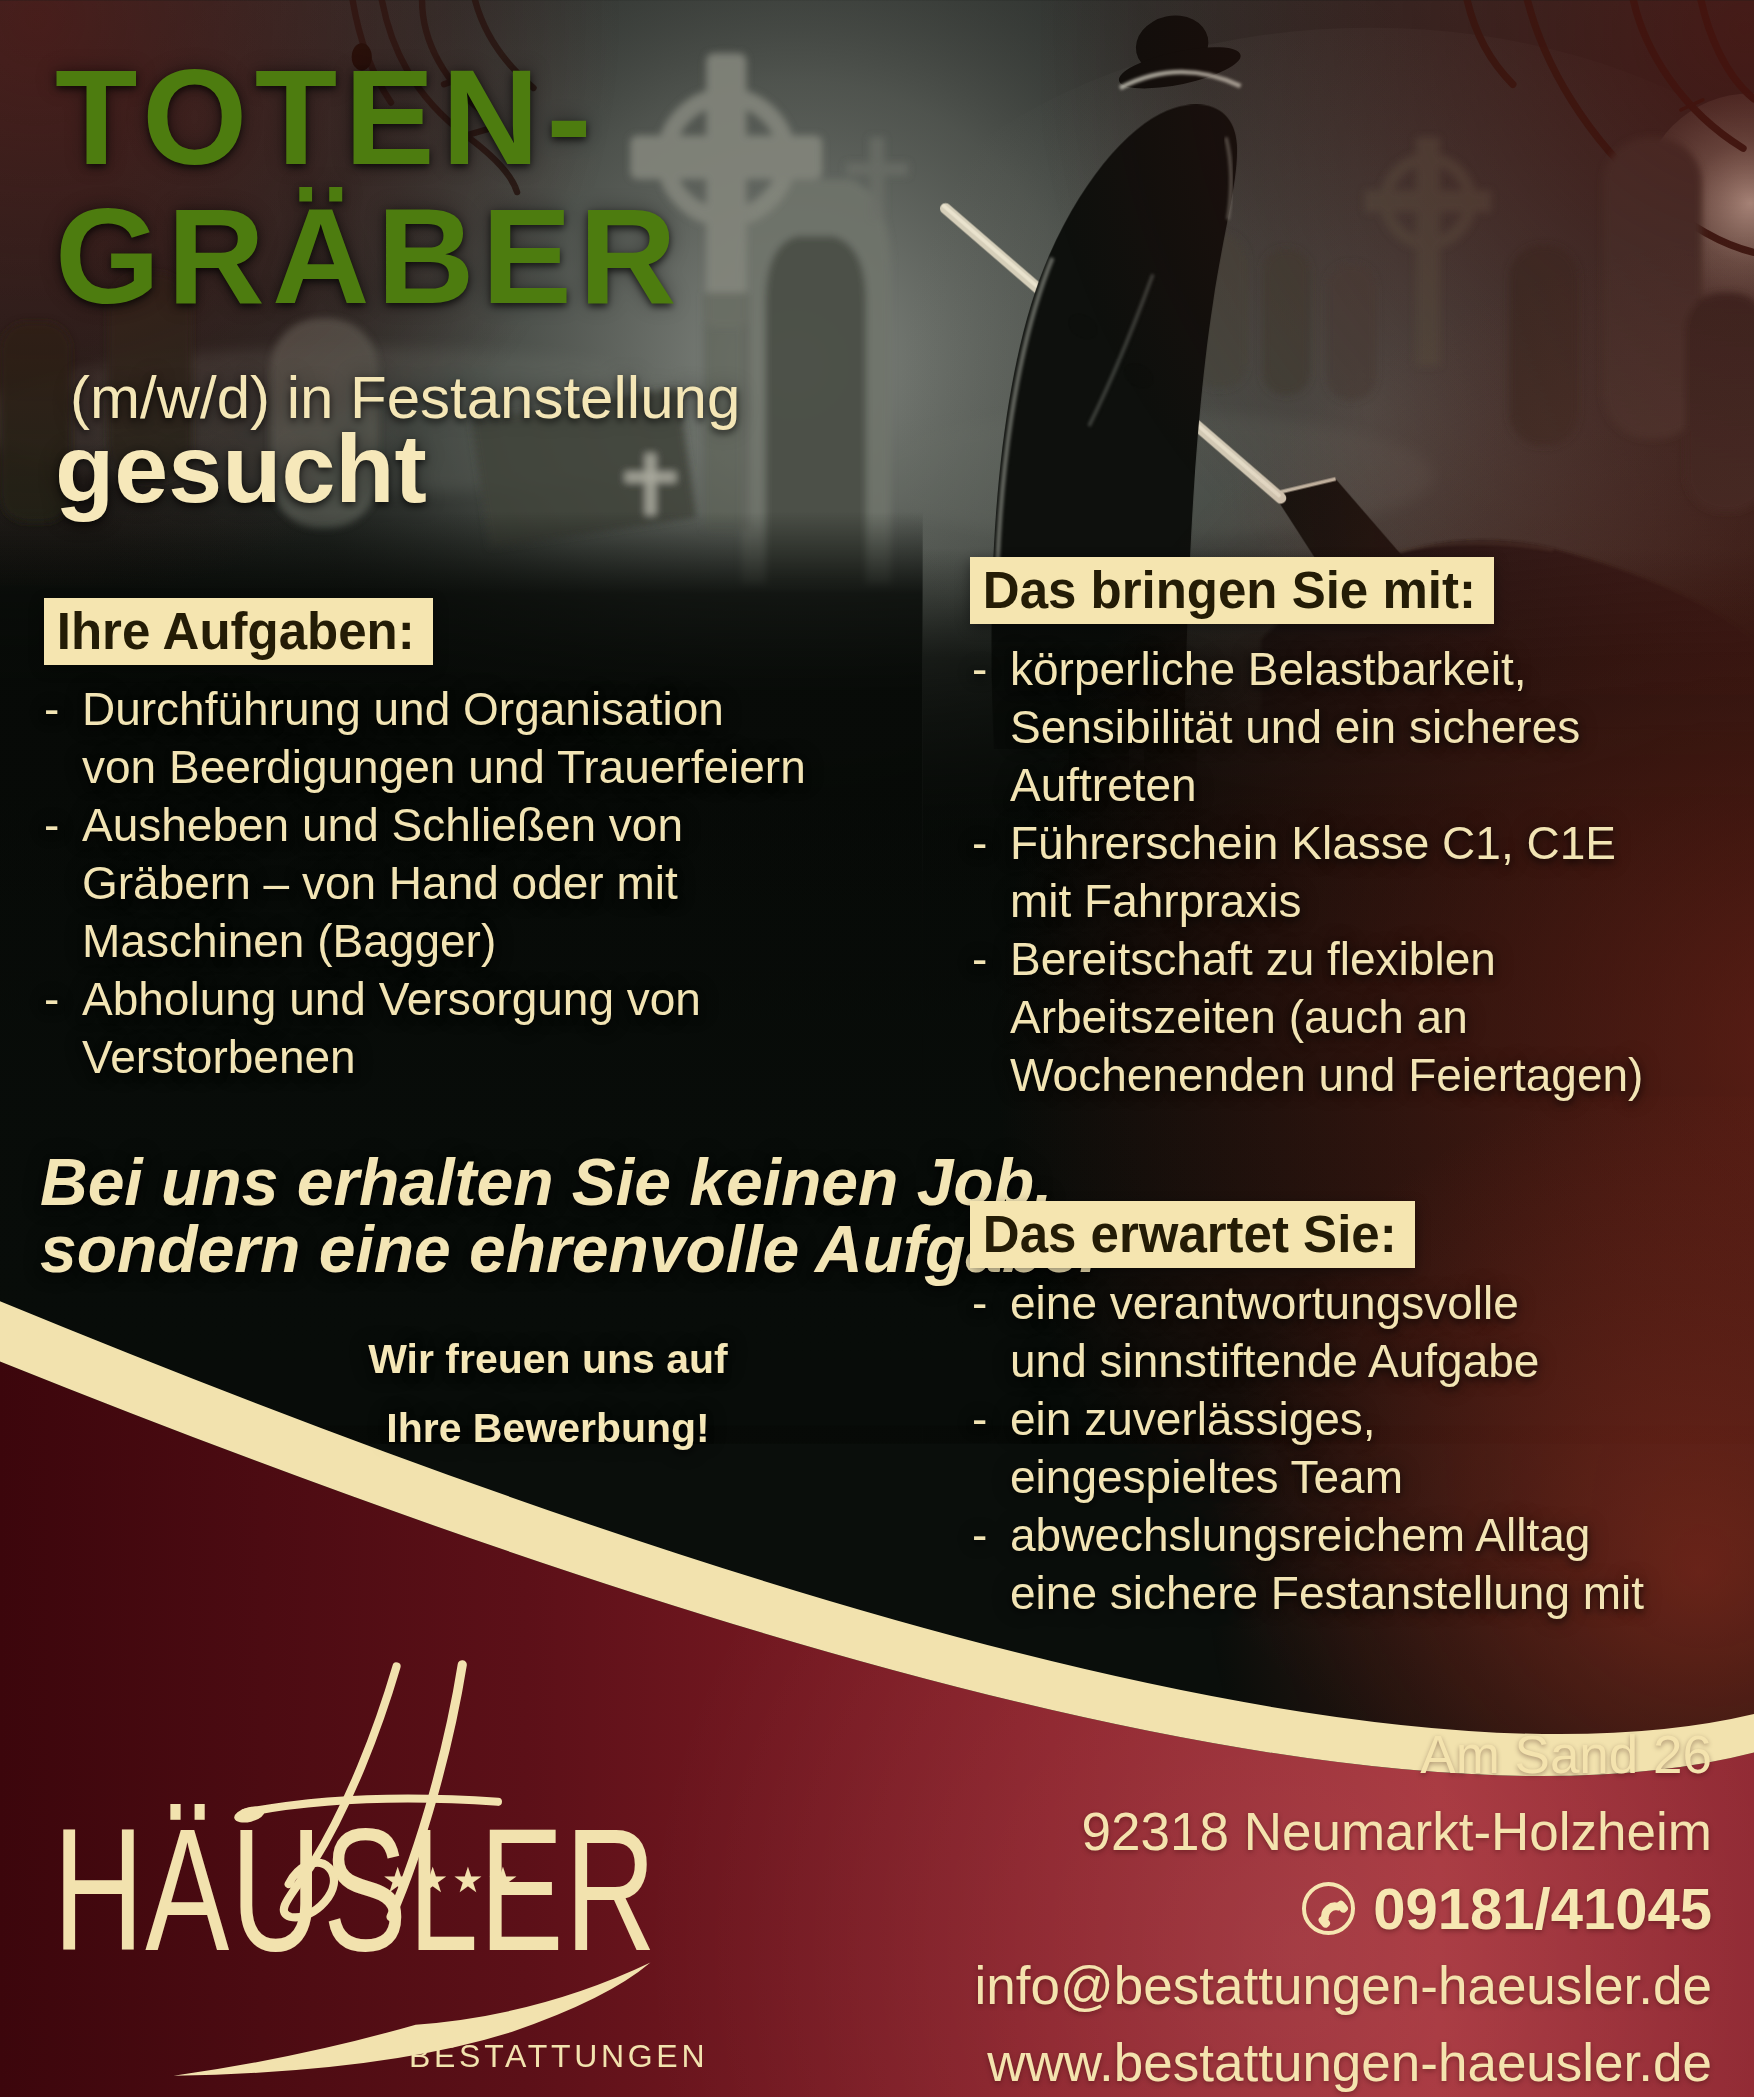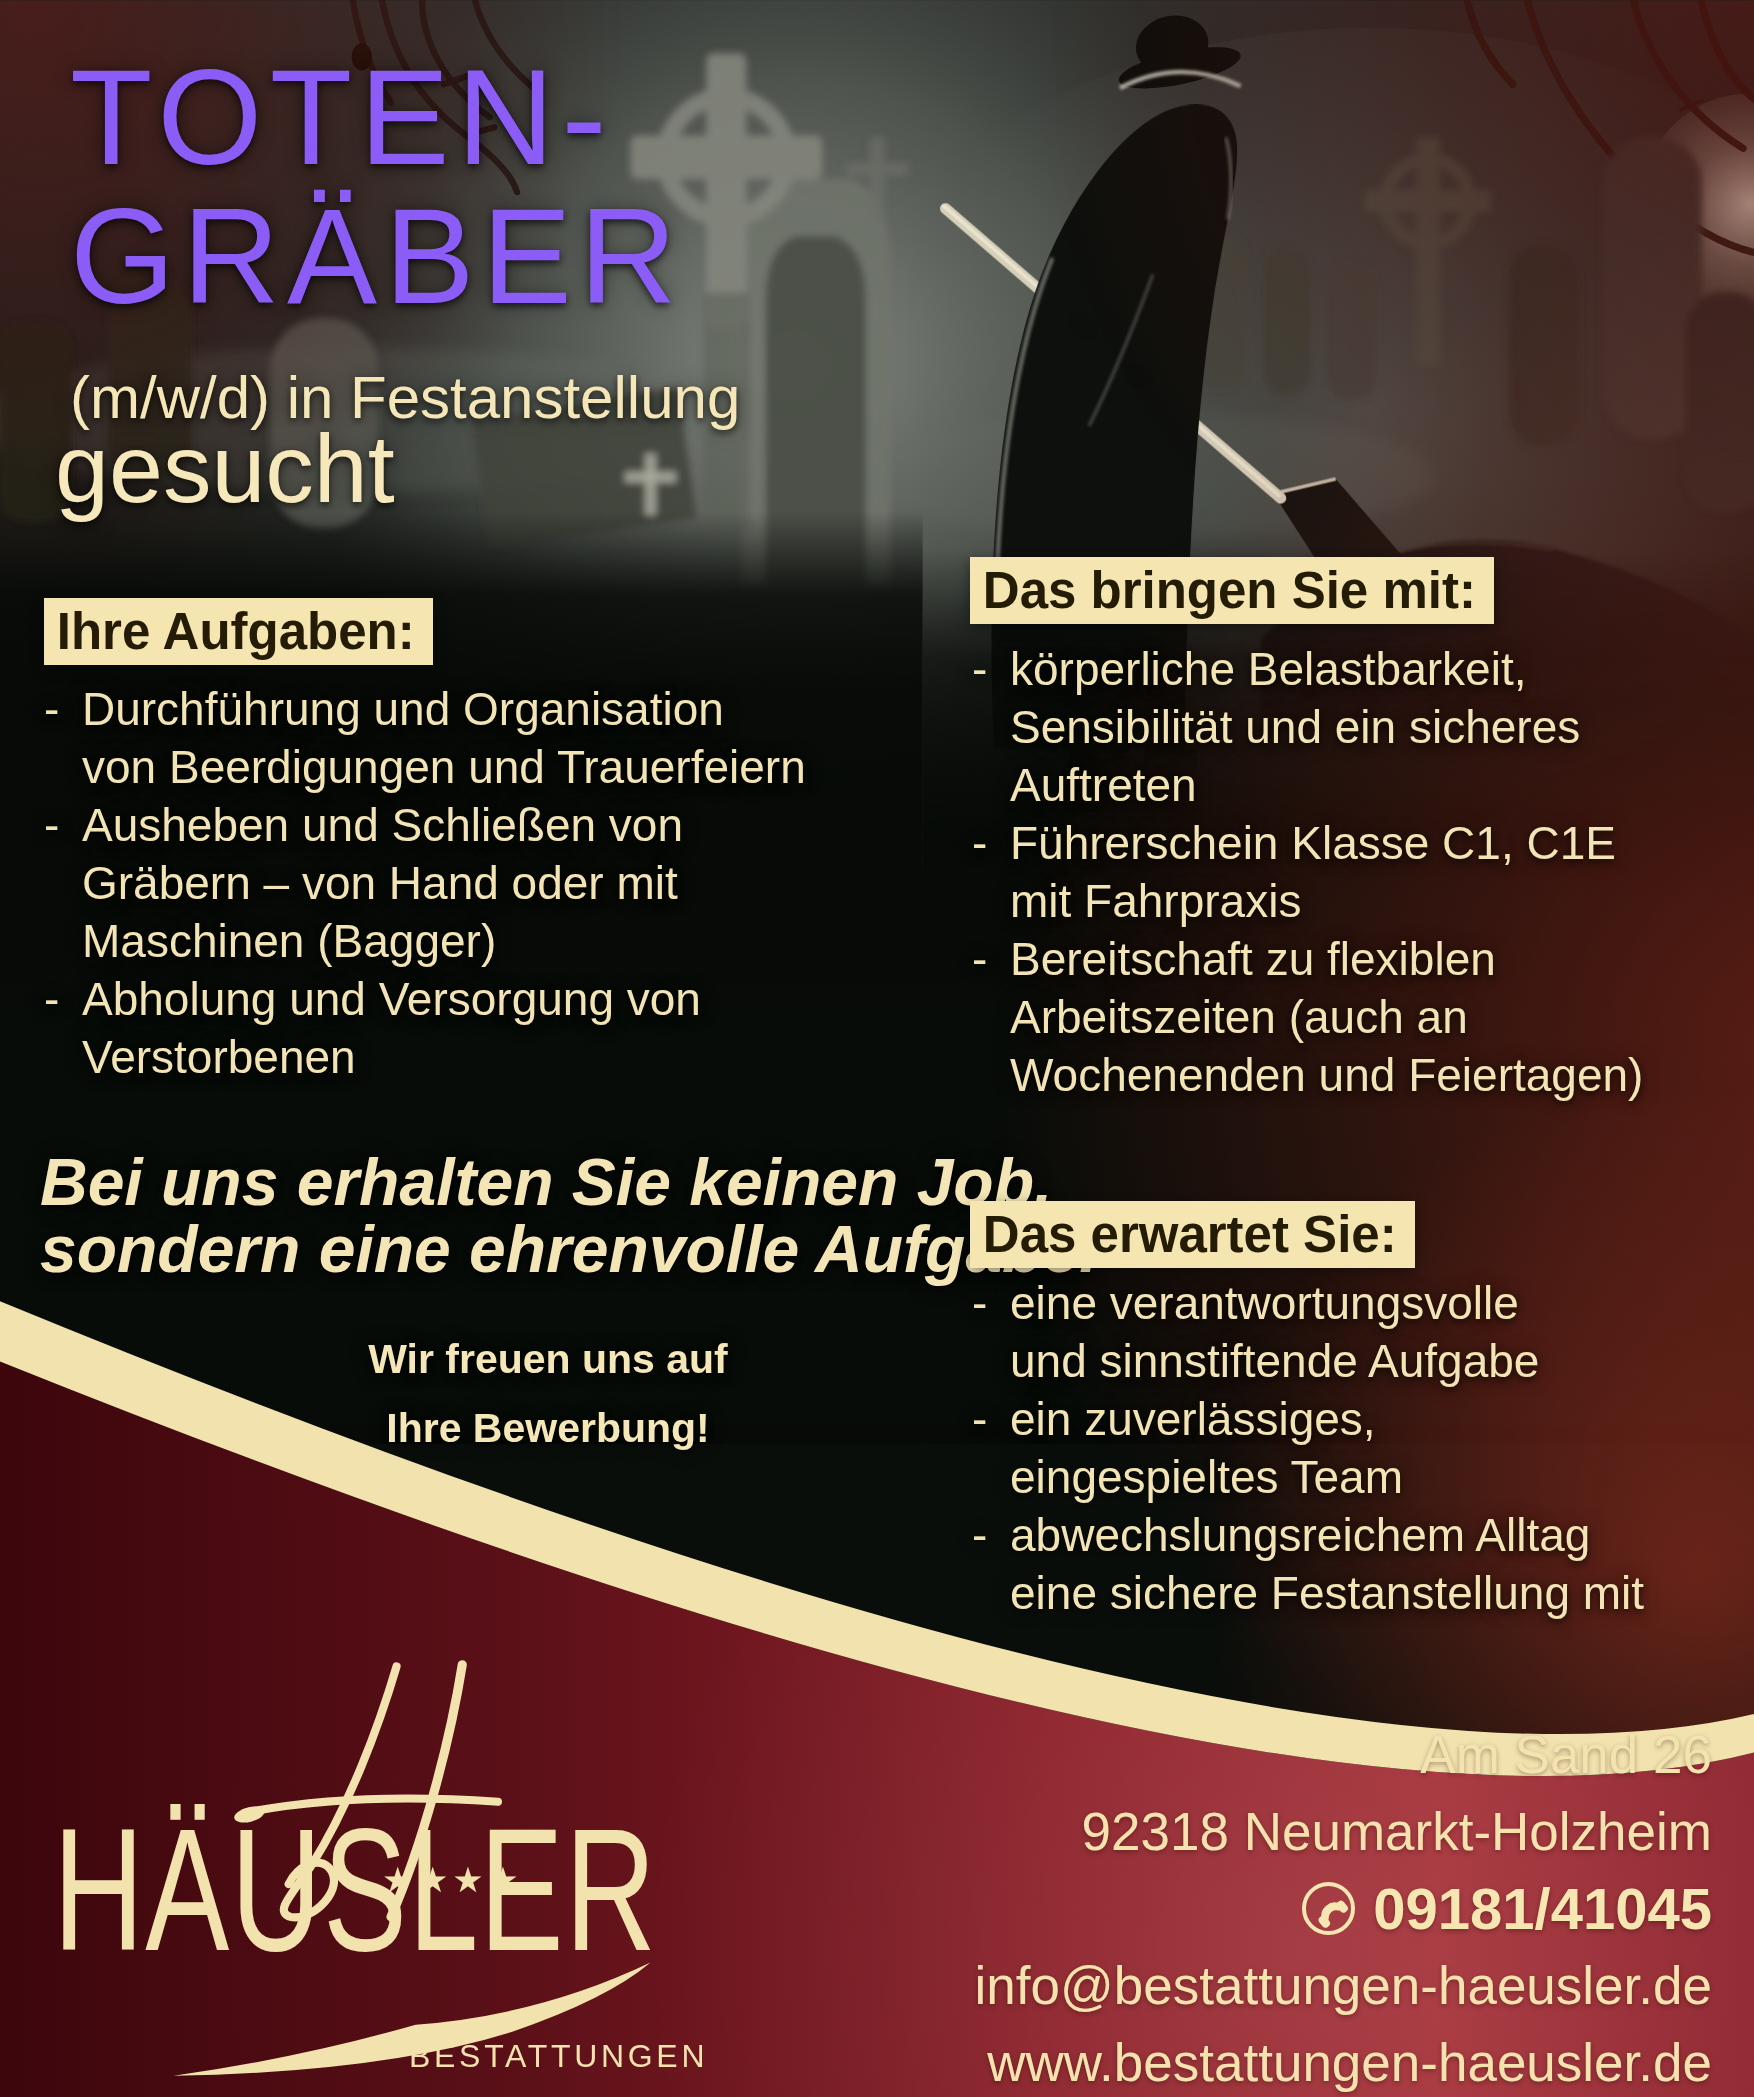--- a/index.html
+++ b/index.html
@@ -3,24 +3,24 @@
 <meta charset="utf-8">
 <style>
   html,body{margin:0;padding:0;background:#000;}
   .page{position:relative;width:1754px;height:2098px;overflow:hidden;
         background:#0a0e0b;font-family:"Liberation Sans",sans-serif;color:#f2e4b4;}
   .page *{box-sizing:border-box;}
   svg.scene{position:absolute;left:0;top:0;width:1754px;height:2098px;display:block;}
   .abs{position:absolute;}
   .shadowed{text-shadow:0 2.7px 7.3px rgba(0,0,0,.65),0 0 20px rgba(0,0,0,.4);}
   
-  .headline{left:70px;top:48px;font-size:135px;line-height:139px;font-weight:normal;
-            letter-spacing:7.3px;color:#8b5cf6;}
+  .headline{left:55px;top:48px;font-size:135px;line-height:139px;font-weight:bold;
+            letter-spacing:7.3px;color:#4d7c0f;}
   .subtitle{left:70px;top:349px;font-size:60px;line-height:66px;color:#f4e6b6;margin-top:16px;}
-  .callword{left:55px;top:418px;font-size:97px;line-height:102px;font-weight:normal;color:#f6e8ba;}
+  .callword{left:55px;top:418px;font-size:97px;line-height:102px;font-weight:bold;color:#f6e8ba;}
   
   .hbox{display:inline-block;background:#f5e5b0;color:#241c06;font-weight:bold;
         font-size:51px;line-height:51px;padding:8.2px 18.3px 8.2px 12.8px;
         box-shadow:0 3.7px 12.8px rgba(0,0,0,.45);}
   
   .blist{list-style:none;margin:0;padding:0;font-size:46px;line-height:58px;color:#f2e4b4;}
   .blist li{position:relative;padding-left:38px;}
   .blist .mk{position:absolute;left:0;top:0;}
   .blist .ln{display:block;}
   .pitch{left:40px;top:1149px;font-size:66px;line-height:67px;font-weight:bold;

